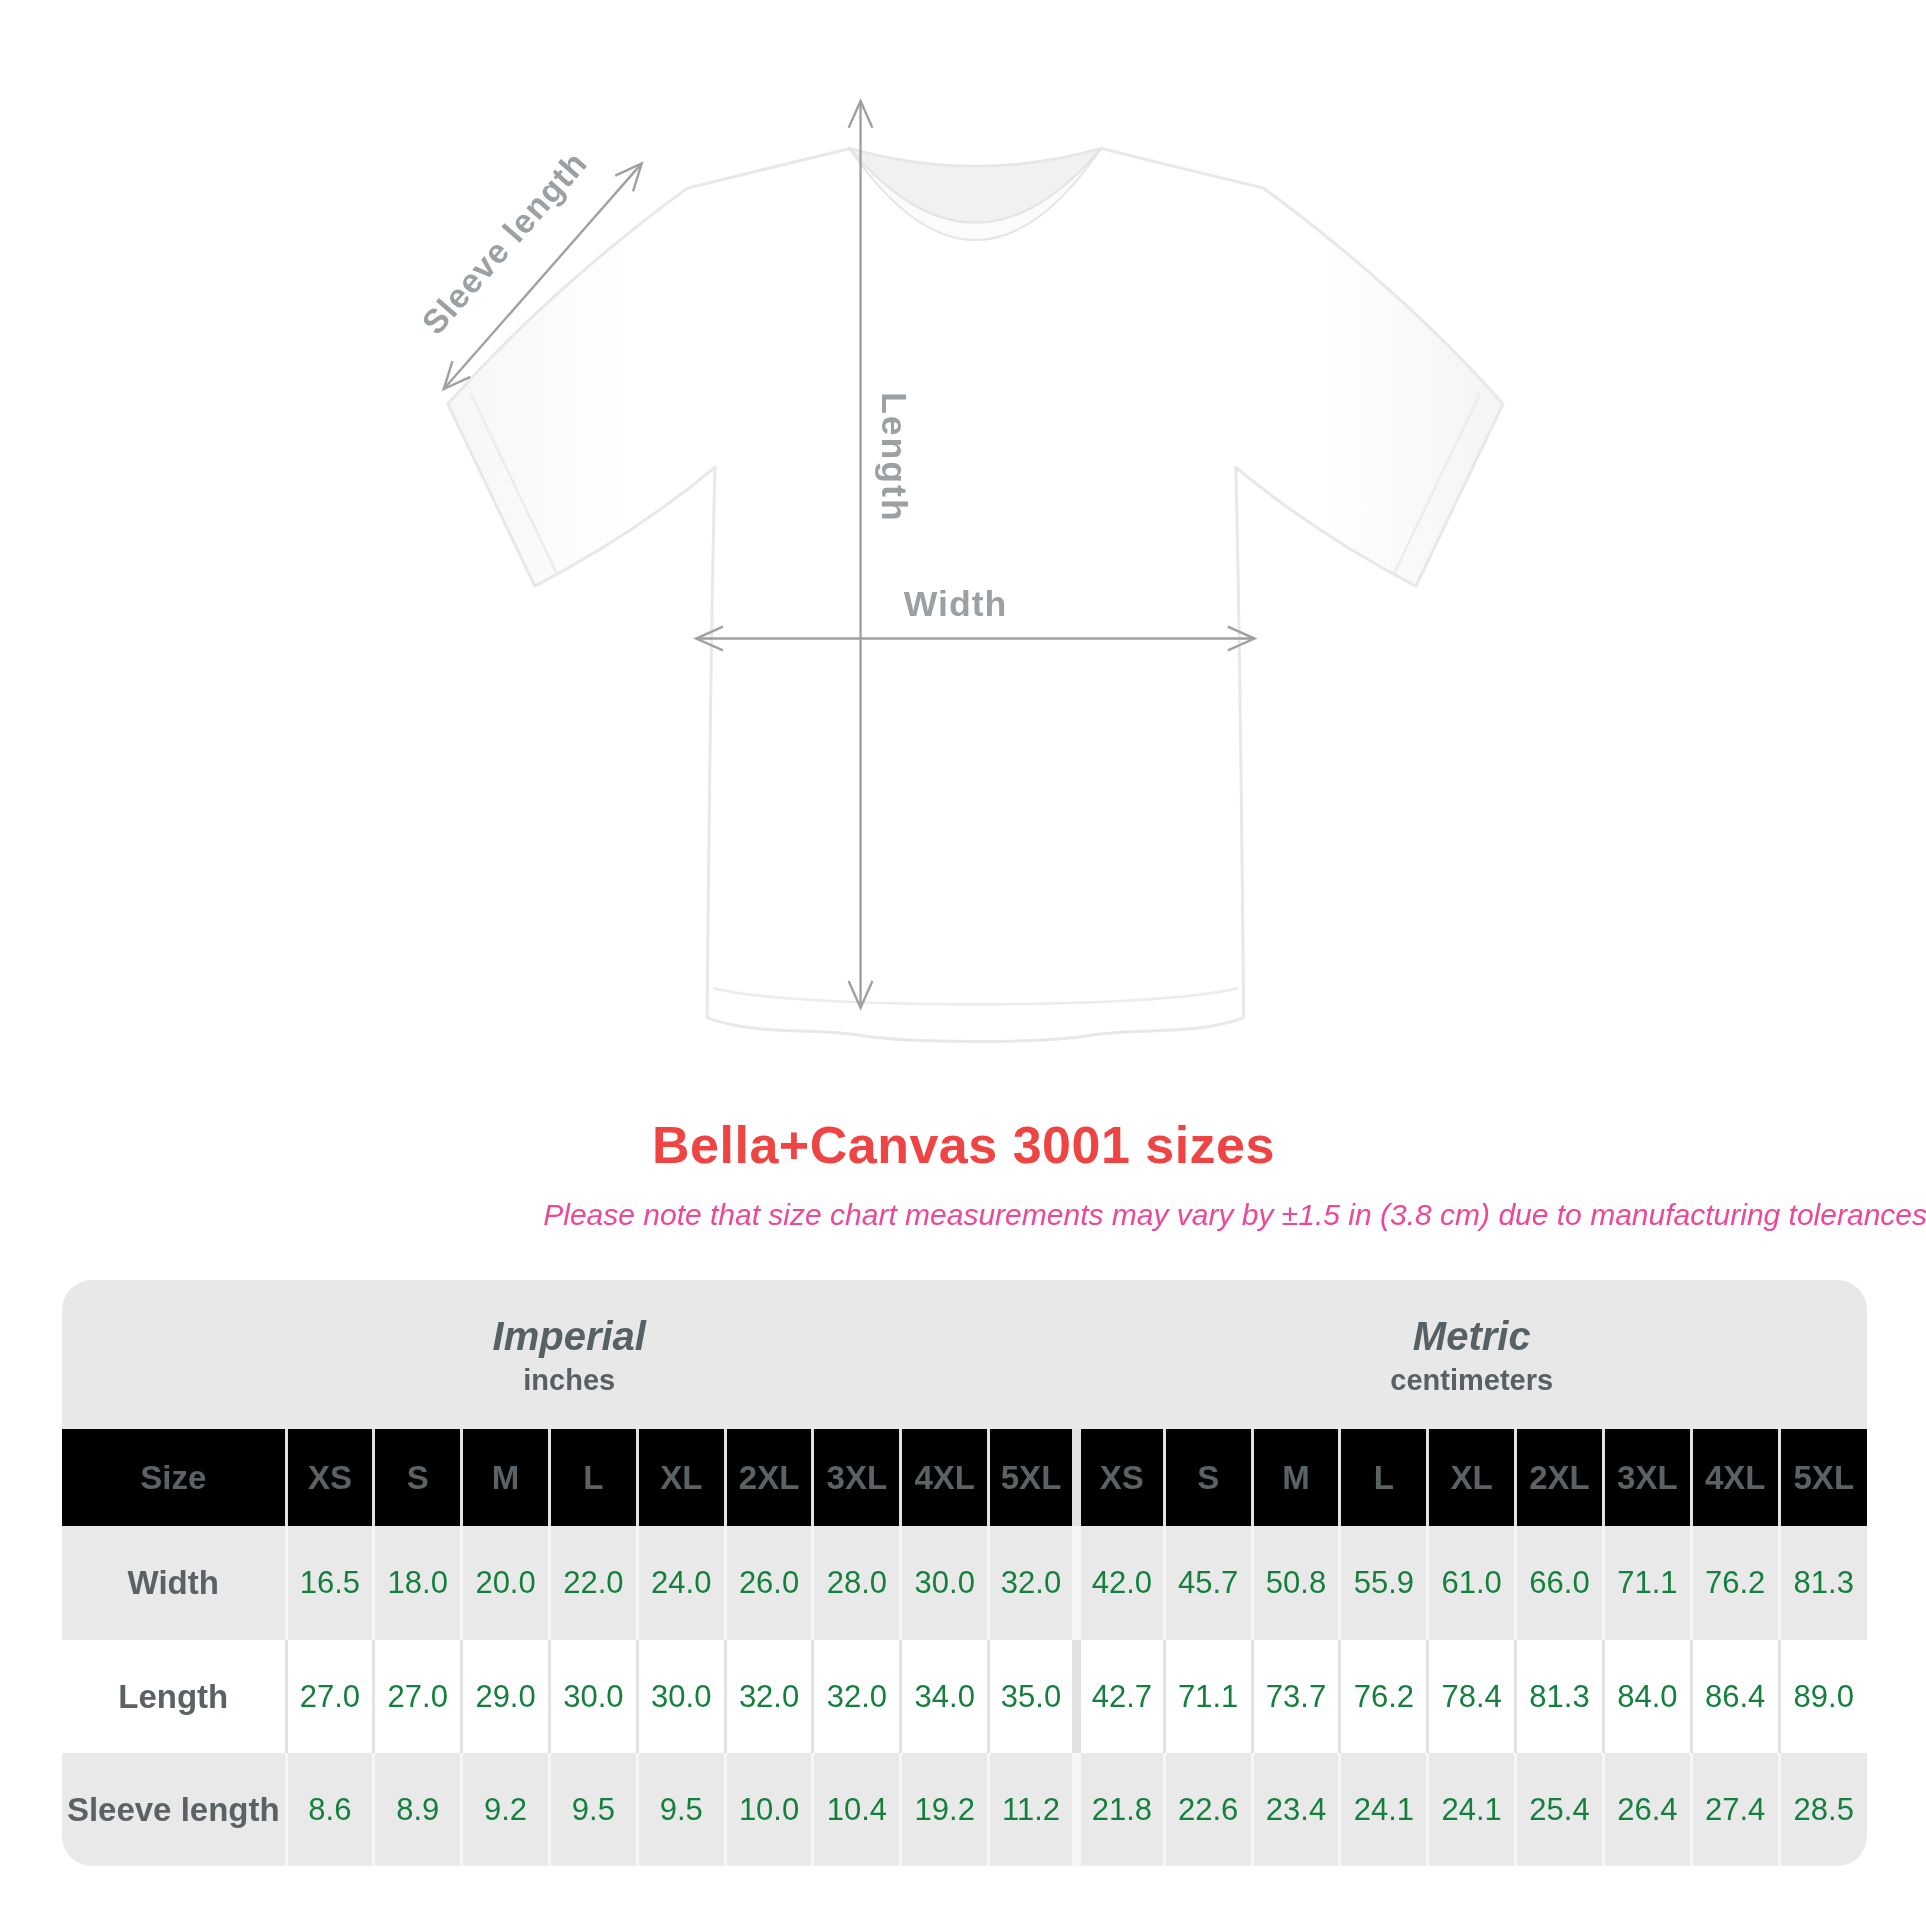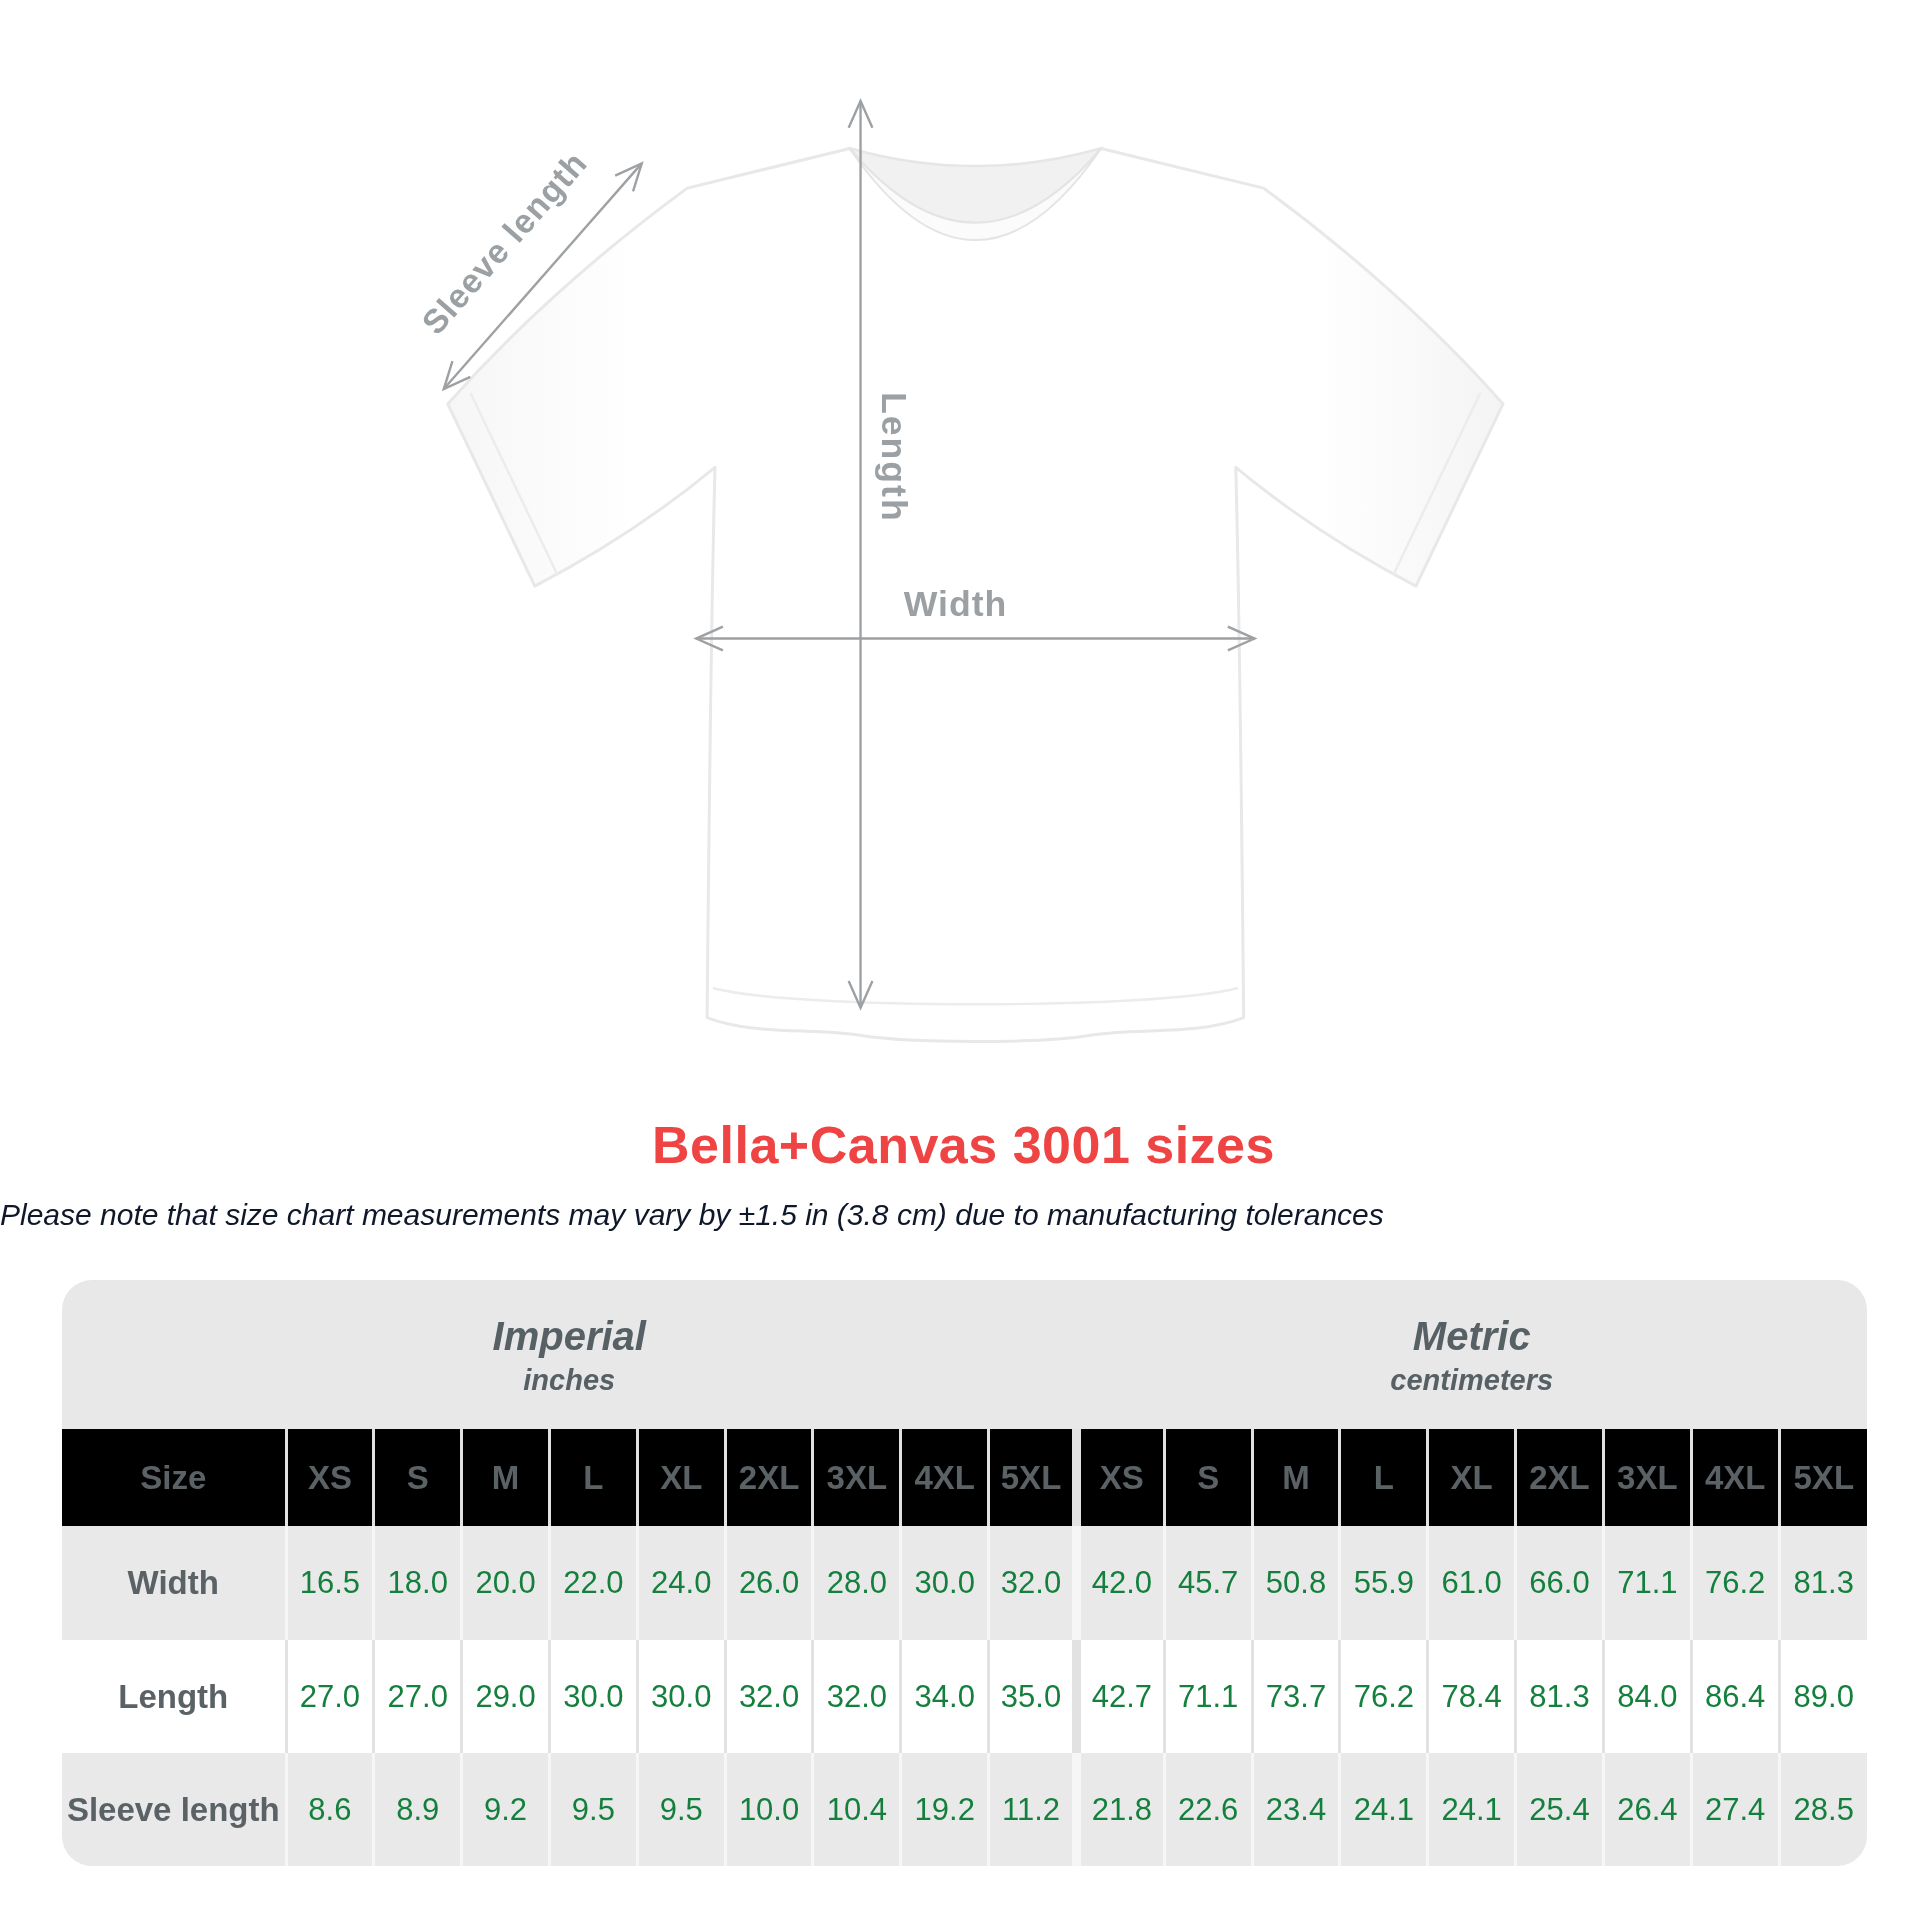--- a/index.html
+++ b/index.html
@@ -4,34 +4,34 @@
 <style>
   html,body{margin:0;padding:0;background:#ffffff;}
   body{font-family:"Liberation Sans","DejaVu Sans",sans-serif;}
   .page{position:relative;width:1927px;height:1927px;background:#ffffff;overflow:hidden;}
 
   .diagram{position:absolute;top:0;left:0;}
   .diag-label{fill:#9aa0a3;font-weight:bold;font-family:"Liberation Sans","DejaVu Sans",sans-serif;}
 
   .title{position:absolute;top:1115px;left:0;width:100%;text-align:center;
          font-size:52px;font-weight:bold;color:#ef4444;letter-spacing:0.5px;}
-  .subtitle{position:absolute;top:1198px;left:0;width:100%;text-align:left;
-            font-size:30px;font-style:italic;color:#0f172a;}
+  .subtitle{position:absolute;top:1198px;left:0;width:100%;text-align:right;
+            font-size:30px;font-style:italic;color:#ec4899;}
 
   .size-table{position:absolute;top:1280px;left:62px;width:1805px;height:586px;
               border-radius:30px;overflow:hidden;}
   .size-table table{width:100%;height:100%;border-collapse:collapse;table-layout:fixed;}
   .size-table th,.size-table td{padding:0;text-align:center;vertical-align:middle;white-space:nowrap;}
 
   col.c-label{width:224px;}
 
   tr.band-row{height:149px;}
   th.band{background:#e8e8e8;}
   .g-title{font-size:40px;font-weight:bold;font-style:italic;color:#576064;line-height:1.2;text-align:center;}
-  .g-sub{font-size:29px;font-style:italic;color:#576064;margin-top:4px;text-align:center;}
+  .g-sub{font-size:29px;color:#576064;margin-top:4px;text-align:center;}
 
   tr.size-row{height:97px;}
   tr.size-row th{background:#000000;font-size:33px;font-weight:bold;color:#5b6266;}
 
   tbody tr{height:114px;}
   tbody tr.mid{height:113px;}
   tbody td{font-size:31px;color:#15803d;background:#ffffff;}
   td.rlabel,th.corner{font-size:33px;font-weight:bold;color:#5b6266;}
   tr.r-gray td{background:#e9e9e9;}
 

